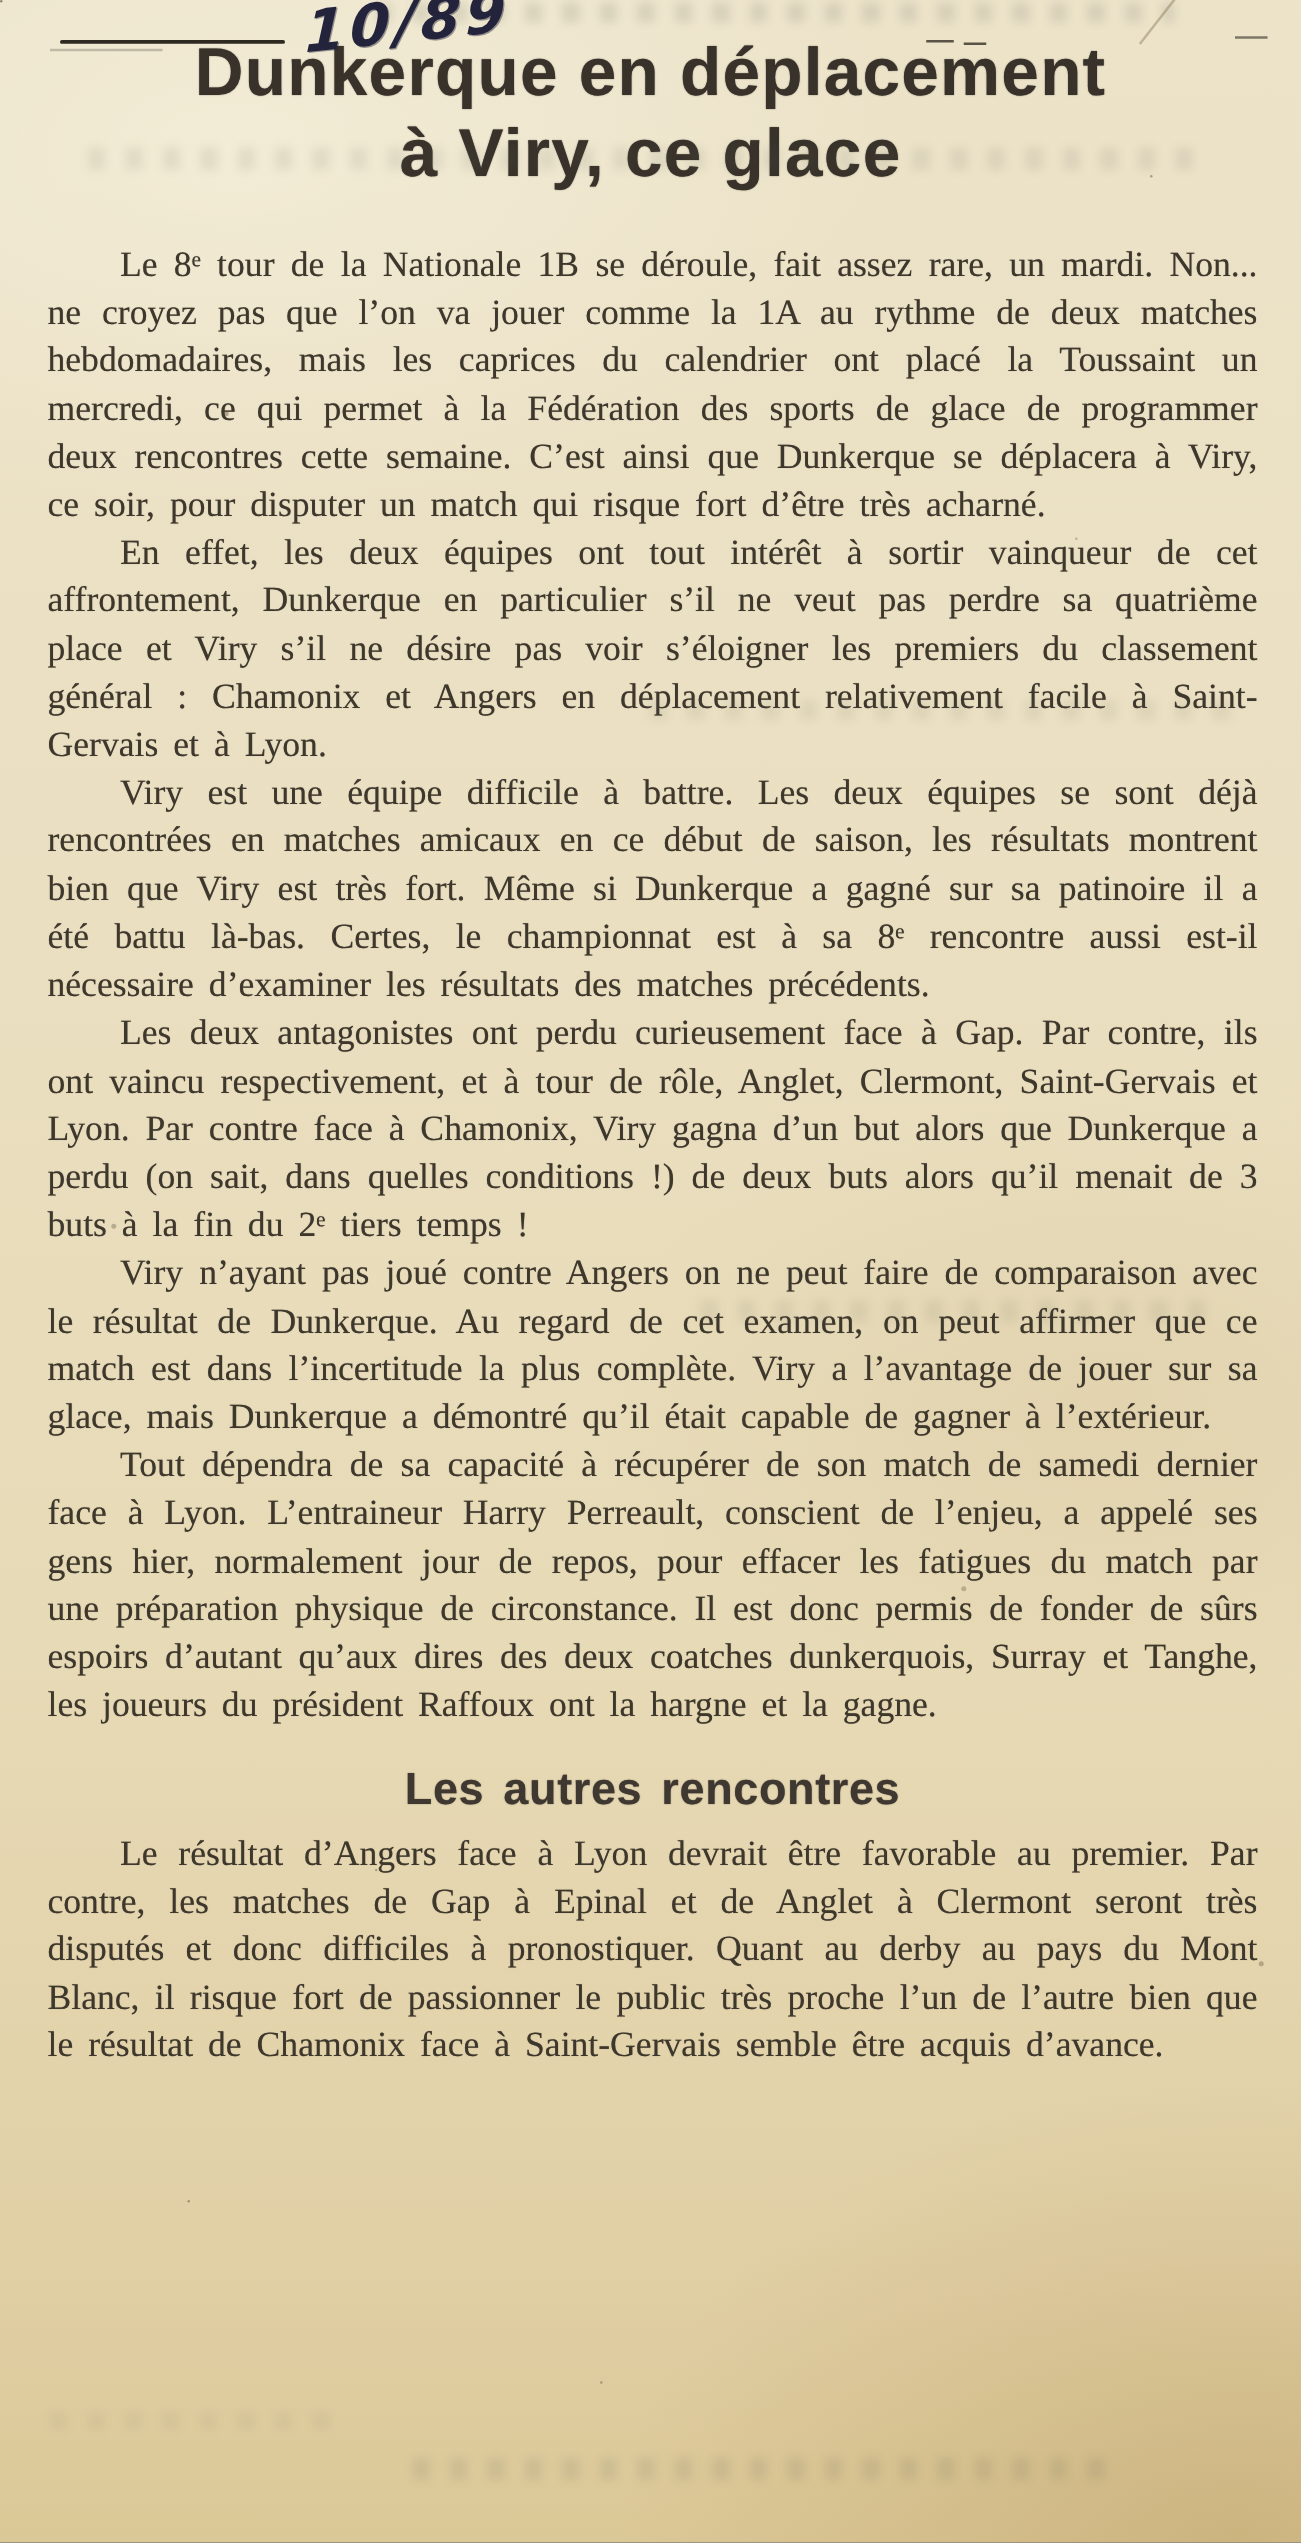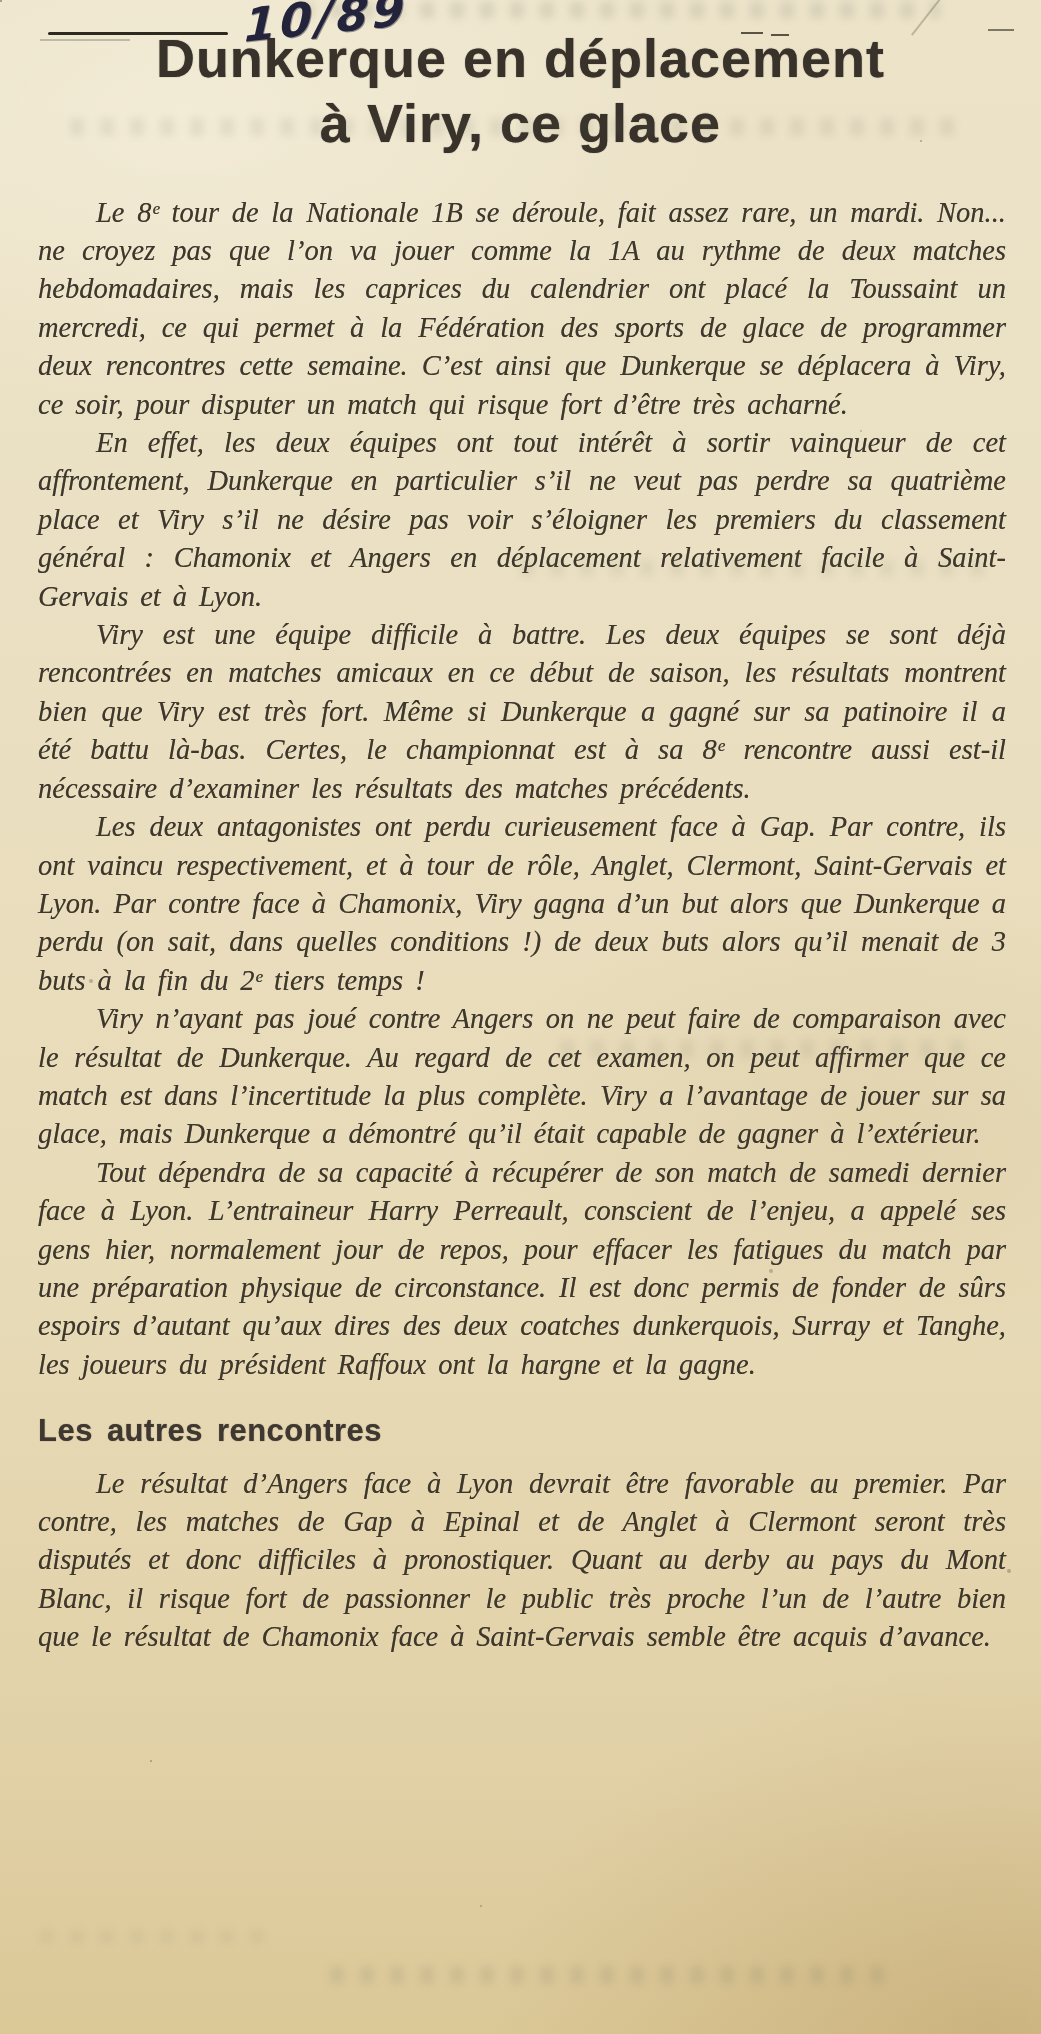--- a/index.html
+++ b/index.html
@@ -61,26 +61,26 @@
   }
   .headline .line{display:block;}
   .body-col{
     margin:38px 35px 0 38px;
     font-size:28.5px;line-height:38.4px;
     text-align:justify;
     word-spacing:.17em;
     color:#3e372c;
     text-shadow:0 0 .6px rgba(62,55,44,.55);
   }
-  .body-col p{margin:0;text-indent:58px;font-style:italic;}
+  .body-col p{margin:0;text-indent:58px;}
   .subhead{
     margin:28px 0 14px 0;
-    text-align:left;
+    text-align:center;
     font-family:"Liberation Sans","DejaVu Sans",sans-serif;
-    font-weight:700;font-size:31px;
+    font-weight:700;font-size:36px;
     color:#3f3831;letter-spacing:.5px;
     text-shadow:0 0 1px rgba(63,56,49,.7);
   }
 </style>
 </head>
 <body>
 
 <div class="paper">
 
   <div class="ghost g1"></div>

